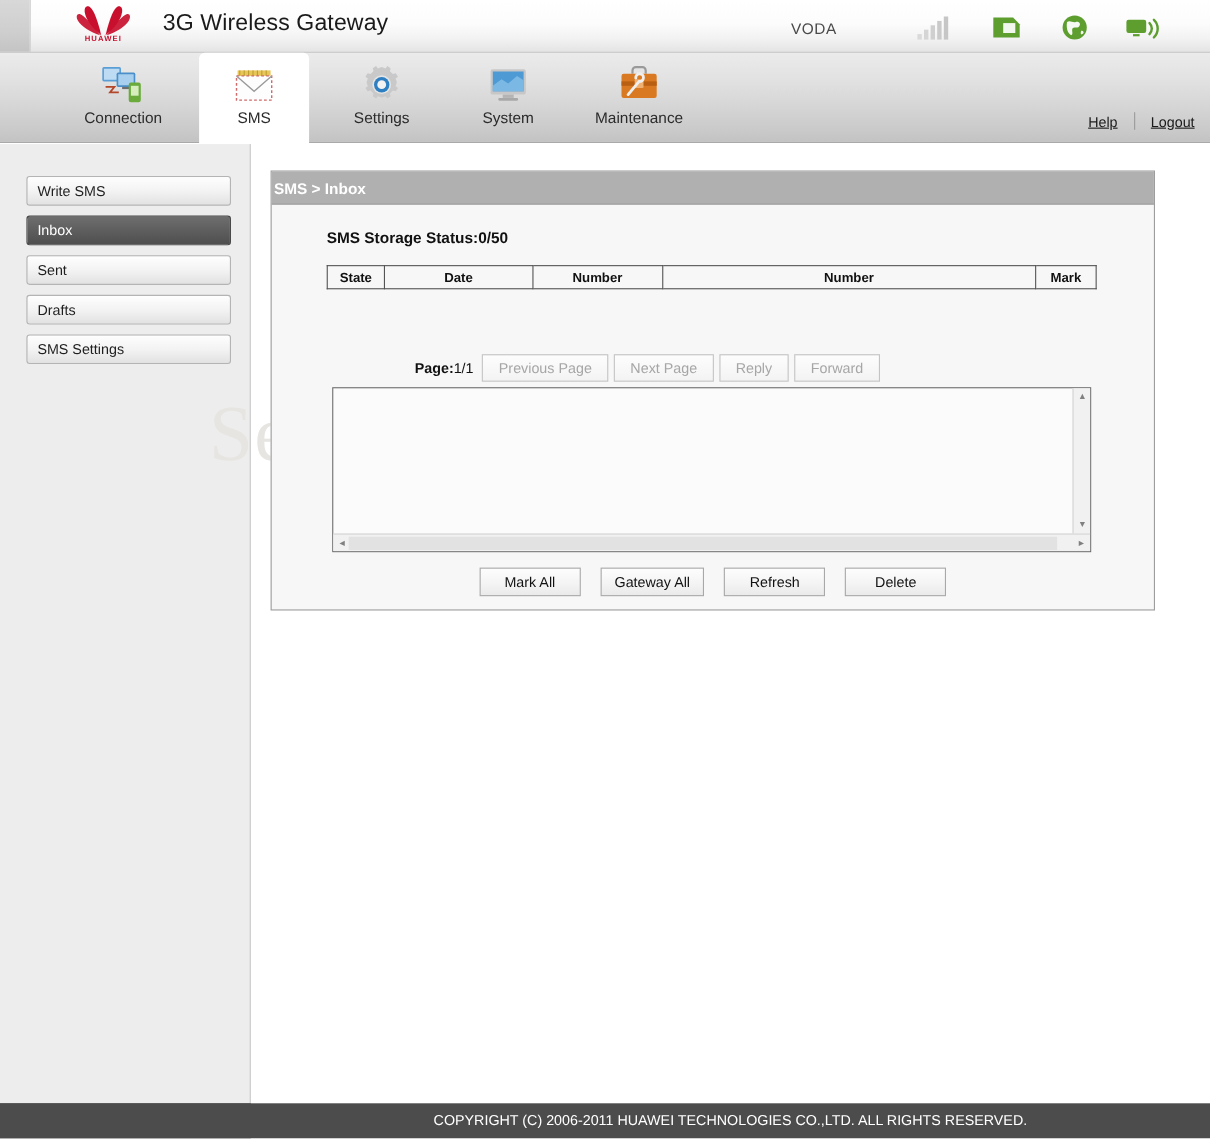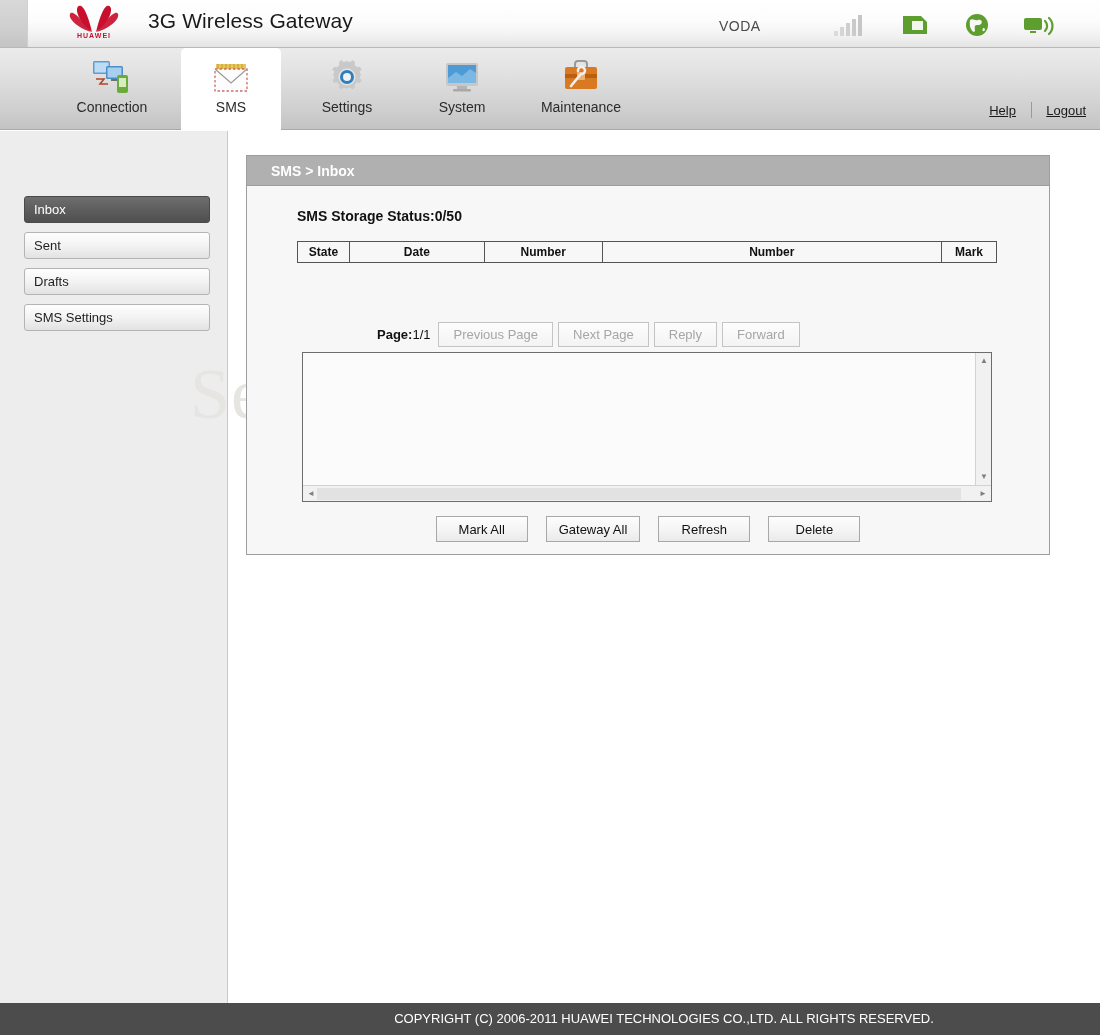--- a/index.html
+++ b/index.html
@@ -141,21 +141,21 @@
   #content-panel {
     position: absolute; left: 246px; top: 24px;
     width: 804px; height: 400px;
     border: 1px solid #9d9d9d;
     background: #f7f7f7;
     z-index: 10;
   }
   #panel-header {
     height: 30px; background: #b0b0b0;
     color: #ffffff; font-size: 14px; font-weight: bold;
-    line-height: 30px; padding-left: 24px;
+    line-height: 30px; padding-left: 2px;
     border-bottom: 1px solid #9d9d9d;
   }
   #panel-inner { position: relative; height: 368px; }
 
   #storage-status {
     position: absolute; left: 50px; top: 22px;
     font-size: 14px; font-weight: bold; color: #111111;
   }
 
   #sms-table {
@@ -385,20 +385,23 @@
 
 <div id="header-links">
   <a>Help</a>
   <span id="links-divider"></span>
   <a>Logout</a>
 </div>
 
 <div id="page-body">
 
   <div id="sidebar">
+    <div class="sidebar-item" id="sb-0">
+      <span>Write SMS</span>
+    </div>
     <div class="sidebar-item active" id="sb-1">
       <span>Inbox</span>
     </div>
     <div class="sidebar-item" id="sb-2">
       <span>Sent</span>
     </div>
     <div class="sidebar-item" id="sb-3">
       <span>Drafts</span>
     </div>
     <div class="sidebar-item" id="sb-4">

